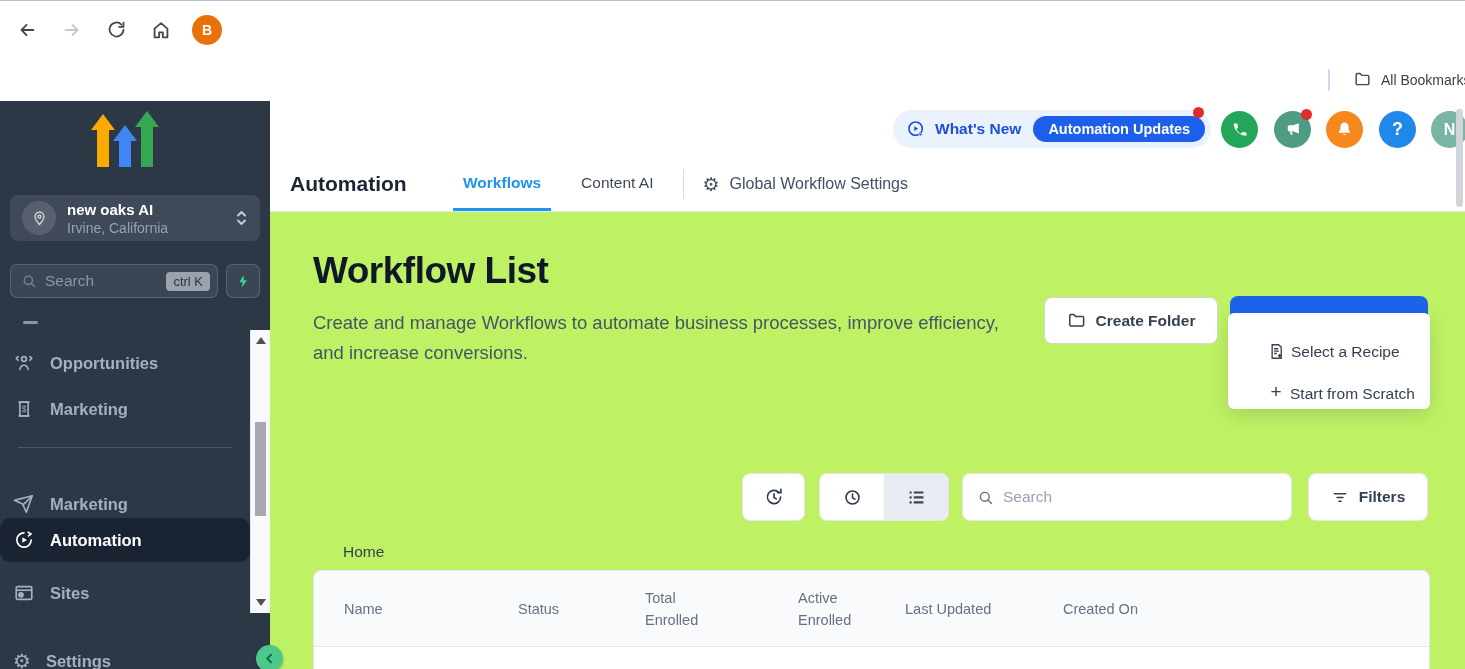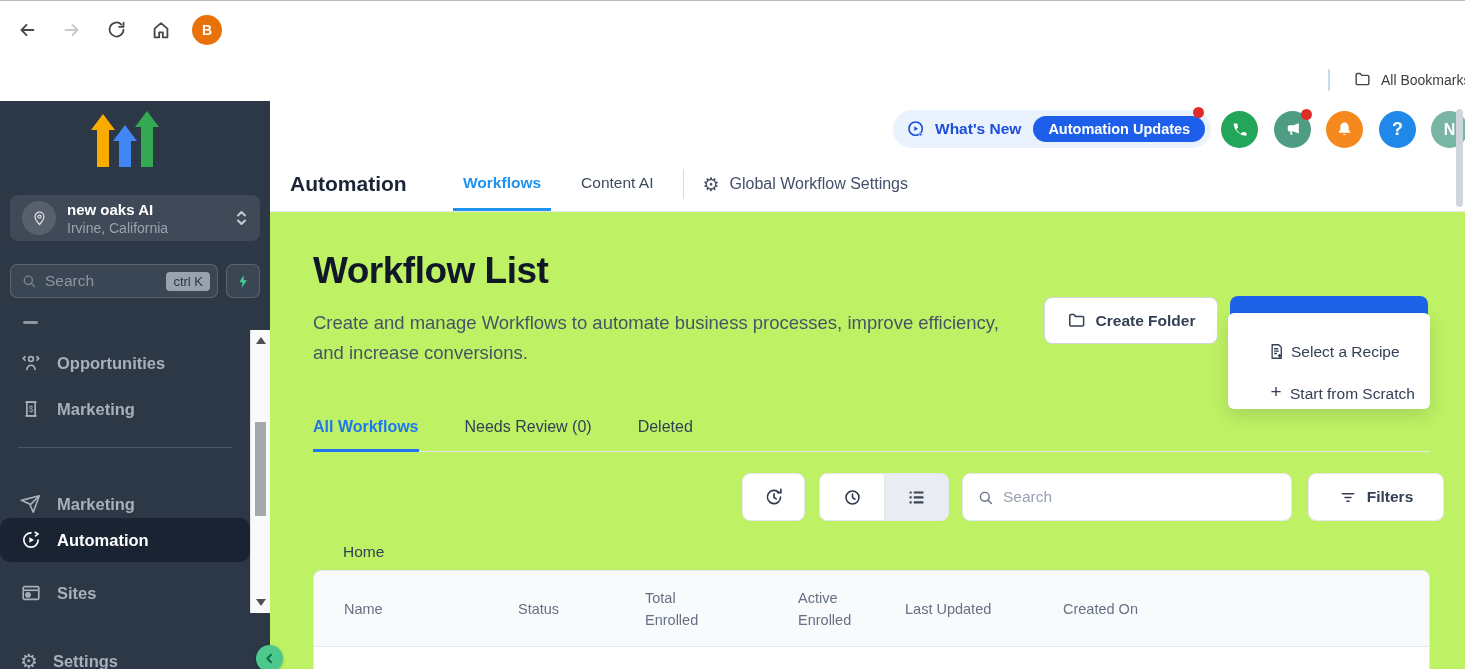--- a/index.html
+++ b/index.html
@@ -33,21 +33,21 @@
 
   .sb-search-row { position:absolute; top:163px; left:10px; display:flex; gap:8px; }
   .sb-search { width:208px; height:34px; background:rgba(255,255,255,.07); border:1px solid rgba(255,255,255,.16); border-radius:7px; display:flex; align-items:center; padding:0 7px 0 10px; }
   .sb-search input { flex:1; background:transparent; border:none; outline:none; color:#cfd6de; font-size:15.5px; min-width:0; font-family:inherit; }
   .sb-search input::placeholder { color:#8b96a4; }
   .kbd-badge { background:#9aa3ad; color:#2b3544; font-size:13px; border-radius:4px; padding:2px 7px; flex:0 0 auto; }
   .bolt-btn { width:34px; height:34px; background:rgba(255,255,255,.07); border:1px solid rgba(255,255,255,.16); border-radius:7px; display:flex; align-items:center; justify-content:center; cursor:pointer; }
 
   .scroll-fragment { position:absolute; top:220px; left:23px; width:15px; height:3px; border-radius:2px; background:#8b95a3; }
 
-  .sb-item { position:absolute; left:0; width:250px; height:44px; display:flex; align-items:center; padding-left:20px; gap:15px; cursor:pointer; }
+  .sb-item { position:absolute; left:0; width:250px; height:44px; display:flex; align-items:center; padding-left:13px; gap:15px; cursor:pointer; }
   .sb-item .lbl { font-size:16.5px; font-weight:bold; color:#a6b0bc; }
   .sb-item.active { background:#1a2332; border-radius:10px; }
   .sb-item.active .lbl { color:#fff; }
   .sb-divider { position:absolute; top:346px; left:18px; width:214px; height:1px; background:#4a5565; }
   .gear-glyph { font-family:"DejaVu Sans", sans-serif; font-size:20px; color:#a6b0bc; line-height:1; }
 
   .sb-scrollbar { position:absolute; left:250px; top:229px; width:20px; height:283px; background:#f8f9fa; border-left:1px solid #e2e4e7; }
   .sb-arrow { position:absolute; left:5px; width:0; height:0; border-left:5px solid transparent; border-right:5px solid transparent; cursor:pointer; }
   .sb-arrow.up { top:7px; border-bottom:7px solid #4d5156; }
   .sb-arrow.down { bottom:7px; border-top:7px solid #4d5156; }
@@ -100,21 +100,21 @@
 
   .tool-btn { position:absolute; top:261px; height:48px; background:#fff; border:1px solid #e4e7ec; border-radius:8px; display:flex; align-items:center; justify-content:center; cursor:pointer; }
   .tb-history { left:472px; width:63px; }
   .tb-seg { left:549px; width:130px; padding:0; overflow:hidden; }
   .seg-half { width:65px; height:100%; display:flex; align-items:center; justify-content:center; cursor:pointer; }
   .seg-half.selected { background:#e9edf3; }
   .seg-half + .seg-half { border-left:1px solid #e4e7ec; }
   .tb-search { left:692px; width:330px; justify-content:flex-start; padding:0 14px; gap:9px; cursor:text; }
   .tb-search input { border:none; outline:none; flex:1; font-size:15.5px; color:#344054; background:transparent; font-family:inherit; }
   .tb-search input::placeholder { color:#98a2b3; }
-  .tb-filters { left:1038px; width:136px; gap:10px; font-size:15.5px; font-weight:600; color:#344054; }
+  .tb-filters { left:1038px; width:120px; gap:10px; font-size:15.5px; font-weight:600; color:#344054; }
 
   .breadcrumb { position:absolute; left:73px; top:331px; font-size:15.5px; color:#344054; cursor:pointer; }
 
   .wf-table { position:absolute; left:43px; top:358px; right:35px; }
   .wf-thead { position:relative; height:77px; background:#f9fafb; border:1px solid #e4e7ec; border-radius:8px 8px 0 0; }
   .th { position:absolute; top:0; height:100%; display:flex; align-items:center; font-size:14.5px; color:#667085; }
   .th.wrap { width:64px; line-height:22px; }
   .wf-tbody { height:34px; background:#fff; border-left:1px solid #e4e7ec; border-right:1px solid #e4e7ec; }
 
   svg { display:block; }
@@ -371,25 +371,20 @@
               </svg>
             </span>
           <span>Select a Recipe</span>
         </div>
         <div class="dd-item">
           <span class="plus-glyph">+</span>
           <span>Start from Scratch</span>
         </div>
       </div>
 
-      <div class="filter-tabs">
-        <span class="f-tab active">All Workflows</span>
-        <span class="f-tab">Needs Review (0)</span>
-        <span class="f-tab">Deleted</span>
-      </div>
 
       <div class="tool-btn tb-history">
         <svg width="22" height="22" viewBox="0 0 24 24" fill="none" stroke="#2e3b4e" stroke-width="1.8" stroke-linecap="round">
             <path d="M19.2 12a7.2 7.2 0 1 1-2.1-5.1"></path>
             <path d="M19.5 3.6v3.6h-3.6"></path>
             <path d="M12 8.6v3.9l2.4 1.6"></path>
           </svg>
       </div>
 
       <div class="tool-btn tb-seg">

